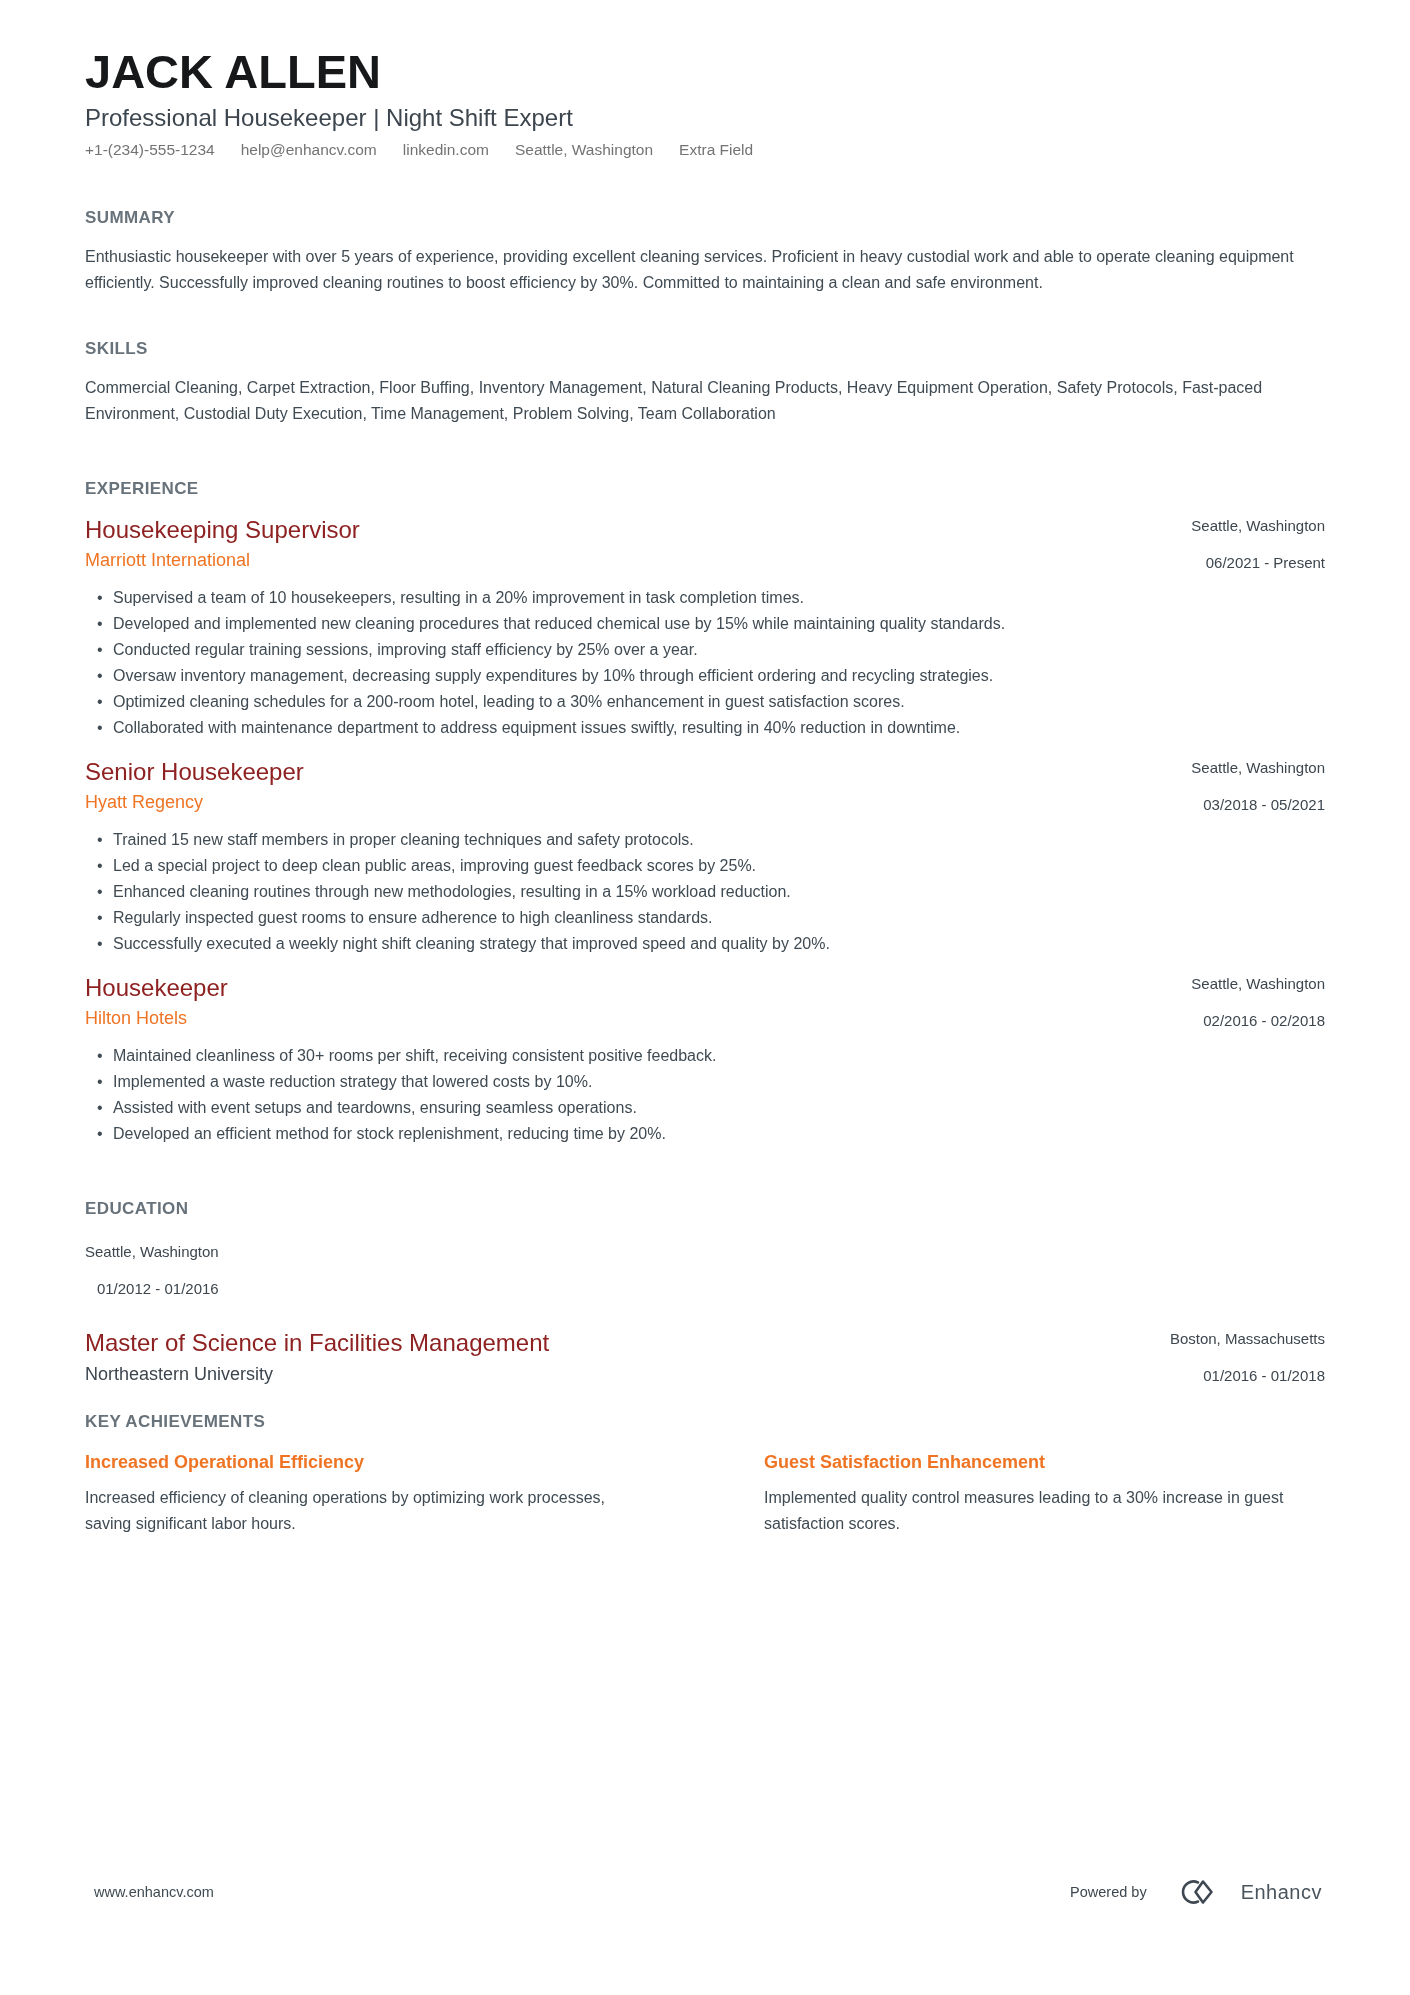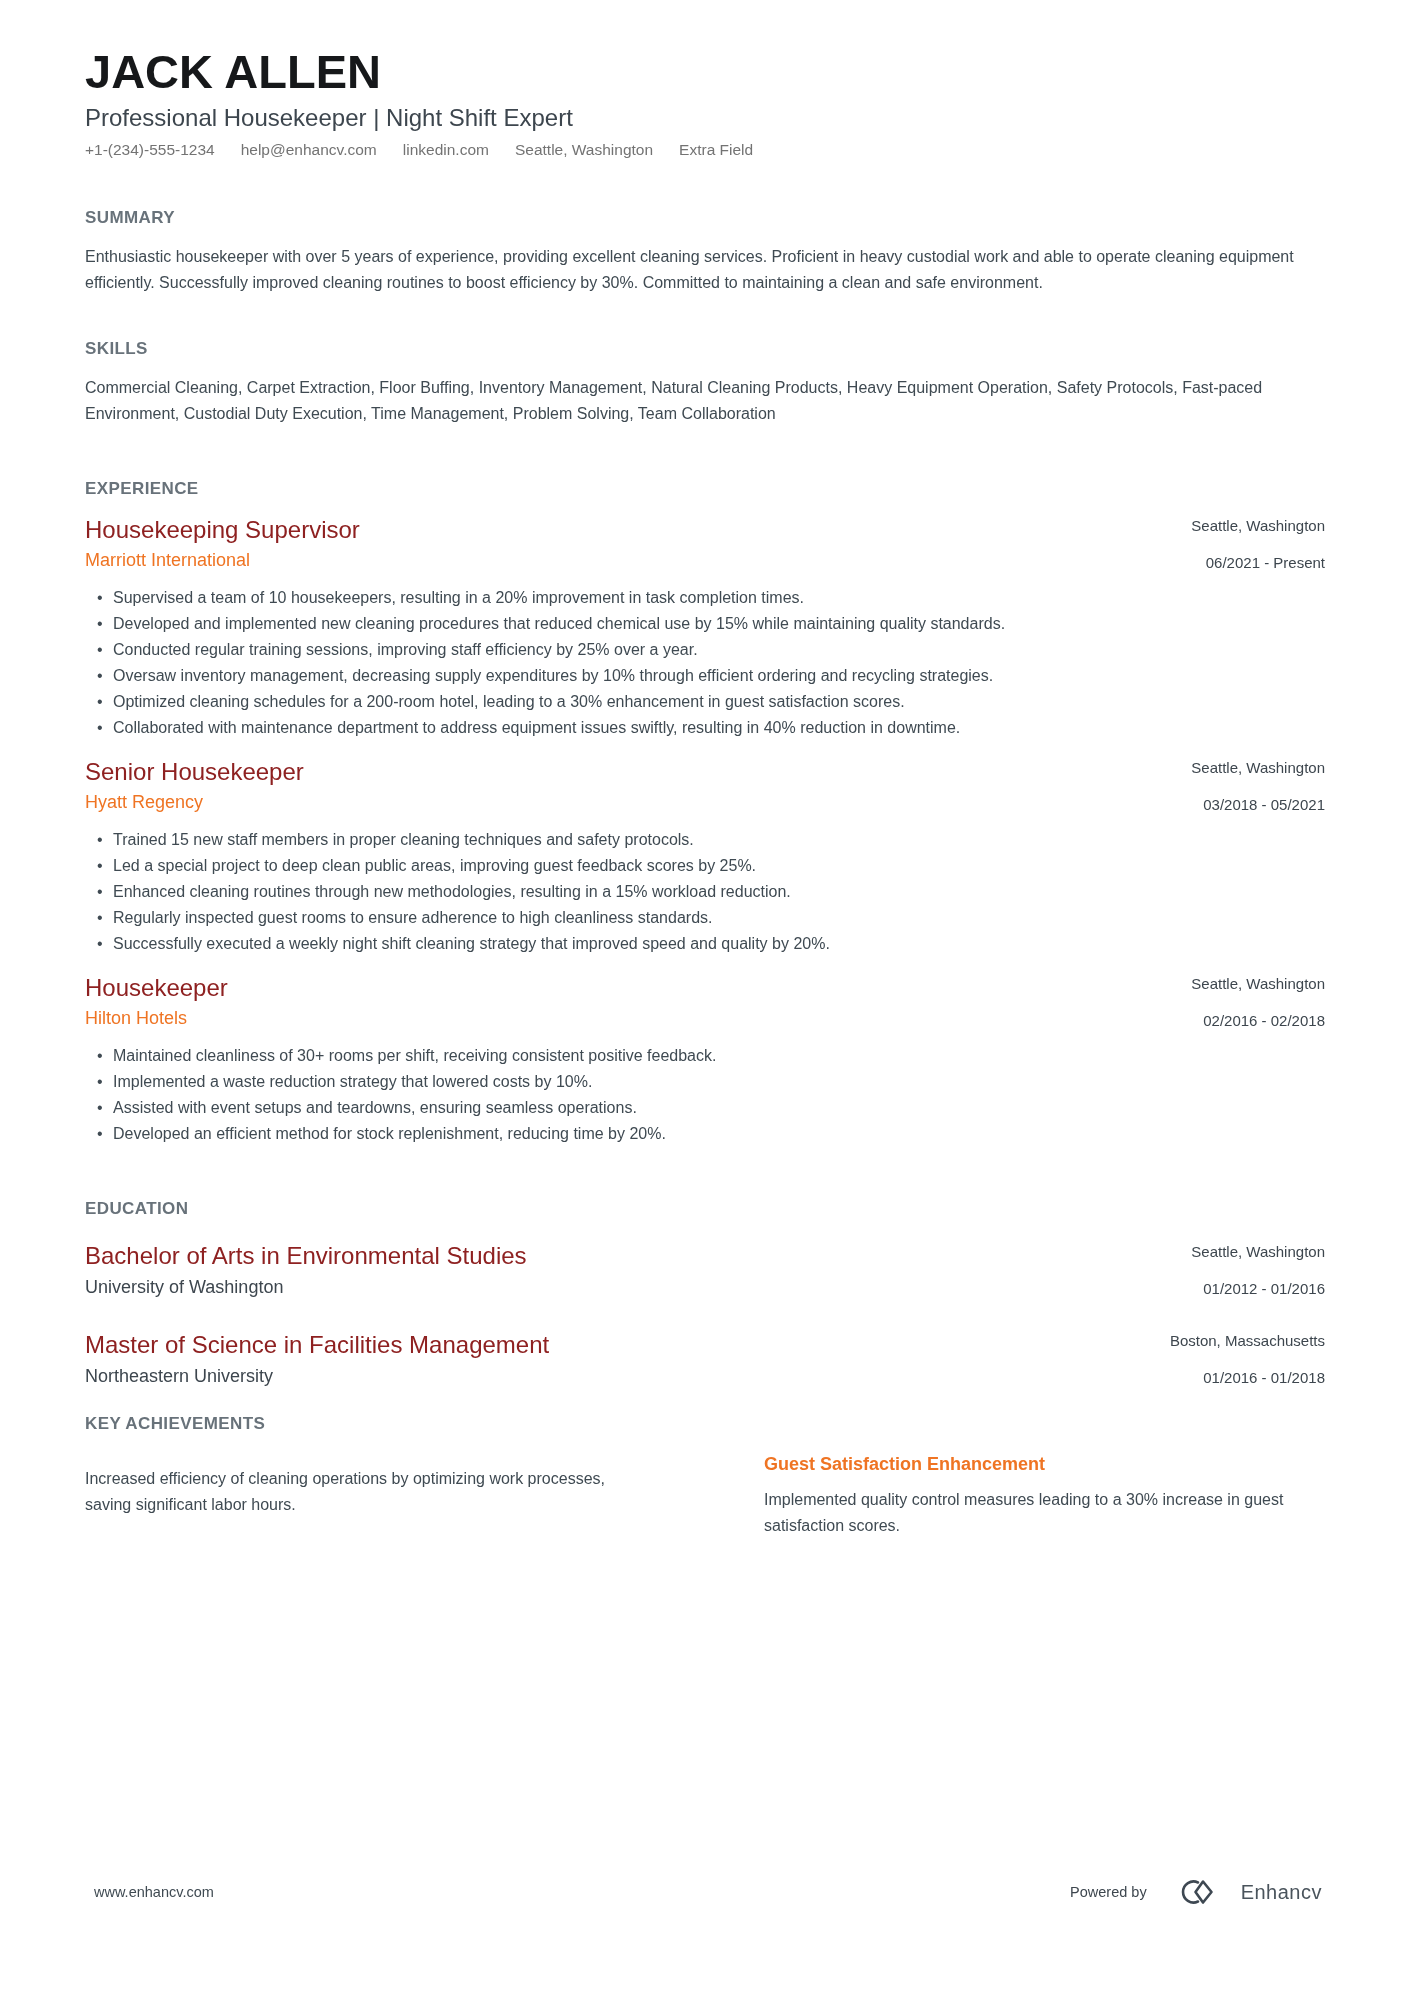--- a/index.html
+++ b/index.html
@@ -168,24 +168,20 @@
           <li>Developed an efficient method for stock replenishment, reducing time by 20%.</li>
         </ul>
     </div>
   </div>
 
   <div class="education-section">
     <div class="section-heading">EDUCATION</div>
 
     <div class="degree">
       <div class="entry-header">
-        <div class="entry-titles">
-          <div class="degree-title">Bachelor of Arts in Environmental Studies</div>
-          <div class="degree-school">University of Washington</div>
-        </div>
         <div class="entry-meta">
           <div class="meta-line">Seattle, Washington</div>
           <div class="meta-line">01/2012 - 01/2016</div>
         </div>
       </div>
     </div>
 
     <div class="degree">
       <div class="entry-header">
         <div class="entry-titles">
@@ -197,20 +193,21 @@
           <div class="meta-line">01/2016 - 01/2018</div>
         </div>
       </div>
     </div>
   </div>
 
   <div class="achievements-section">
     <div class="section-heading">KEY ACHIEVEMENTS</div>
     <div class="achievements-grid">
       <div>
+        <div class="achievement-title">Increased Operational Efficiency</div>
         <div class="achievement-text">Increased efficiency of cleaning operations by optimizing work processes, saving significant labor hours.</div>
       </div>
       <div>
         <div class="achievement-title">Guest Satisfaction Enhancement</div>
         <div class="achievement-text">Implemented quality control measures leading to a 30% increase in guest satisfaction scores.</div>
       </div>
     </div>
   </div>
 
   <div class="footer">

